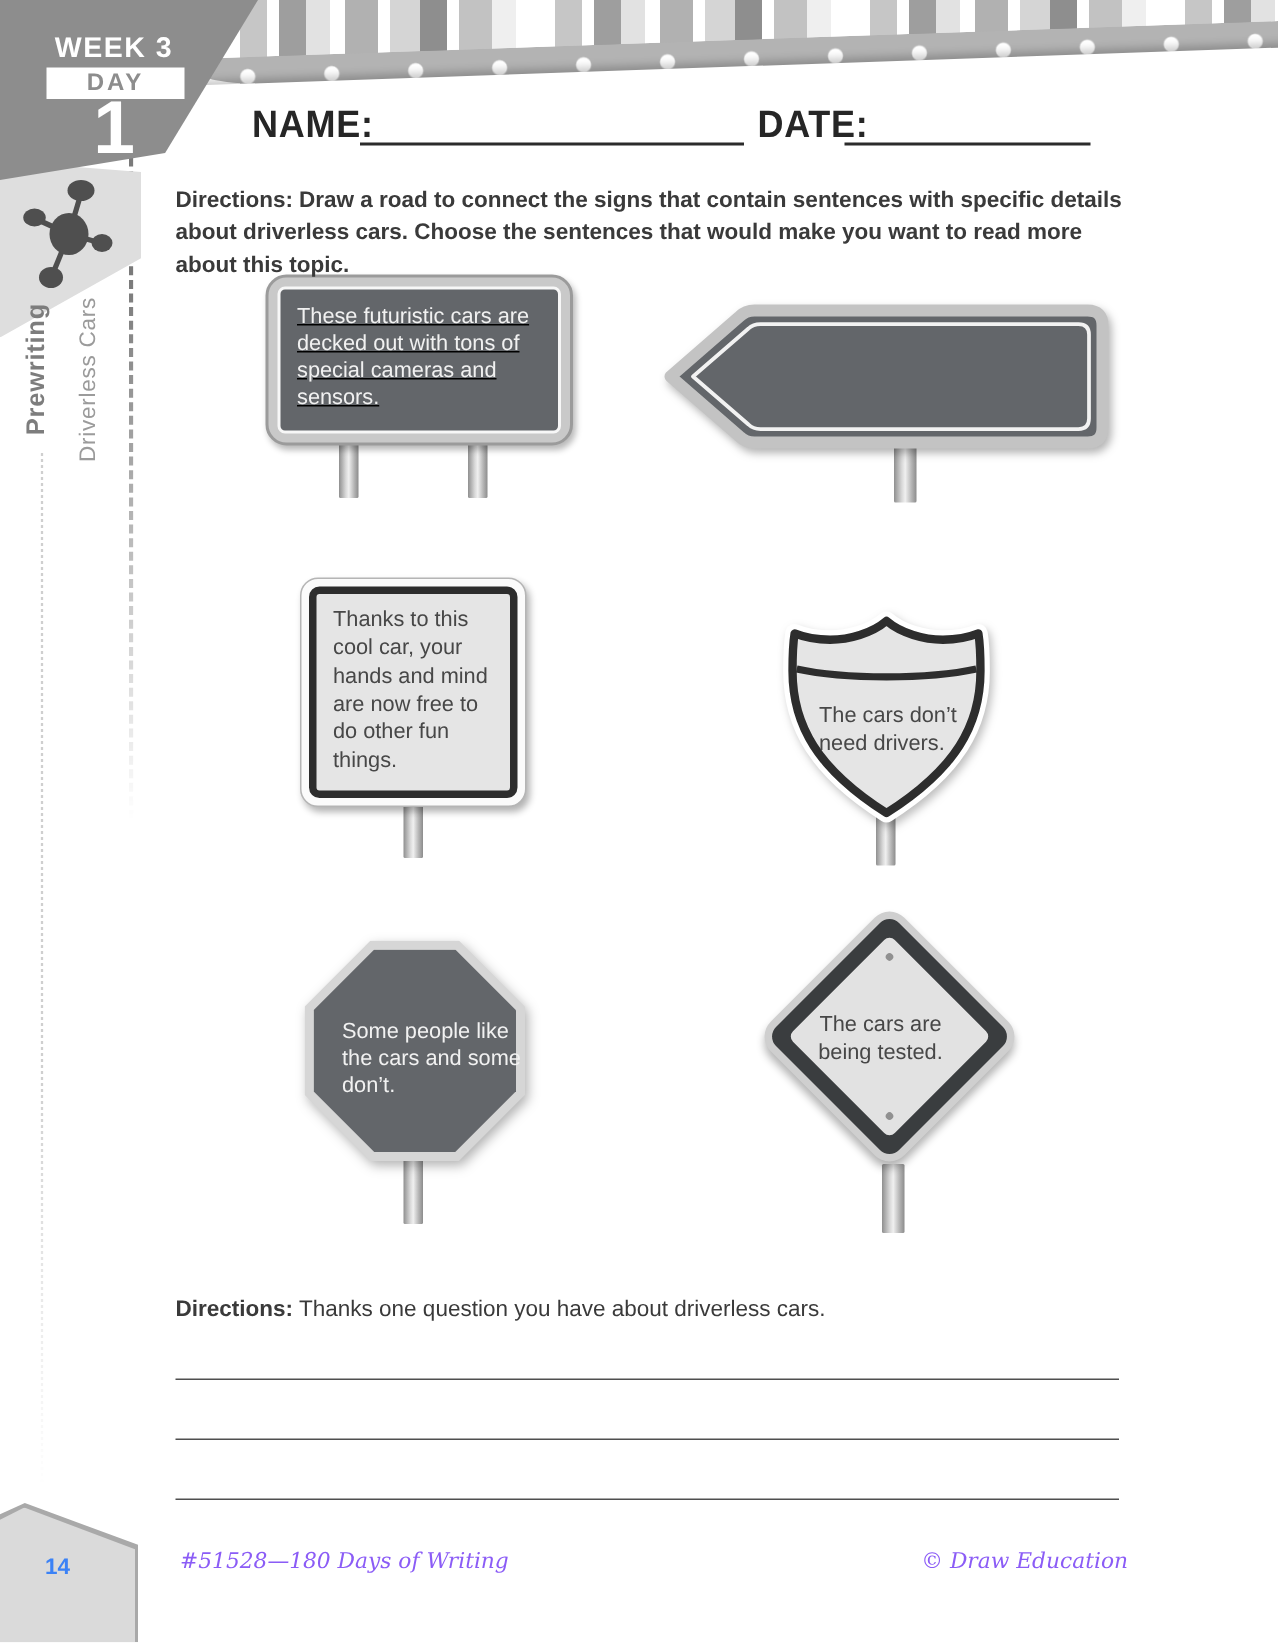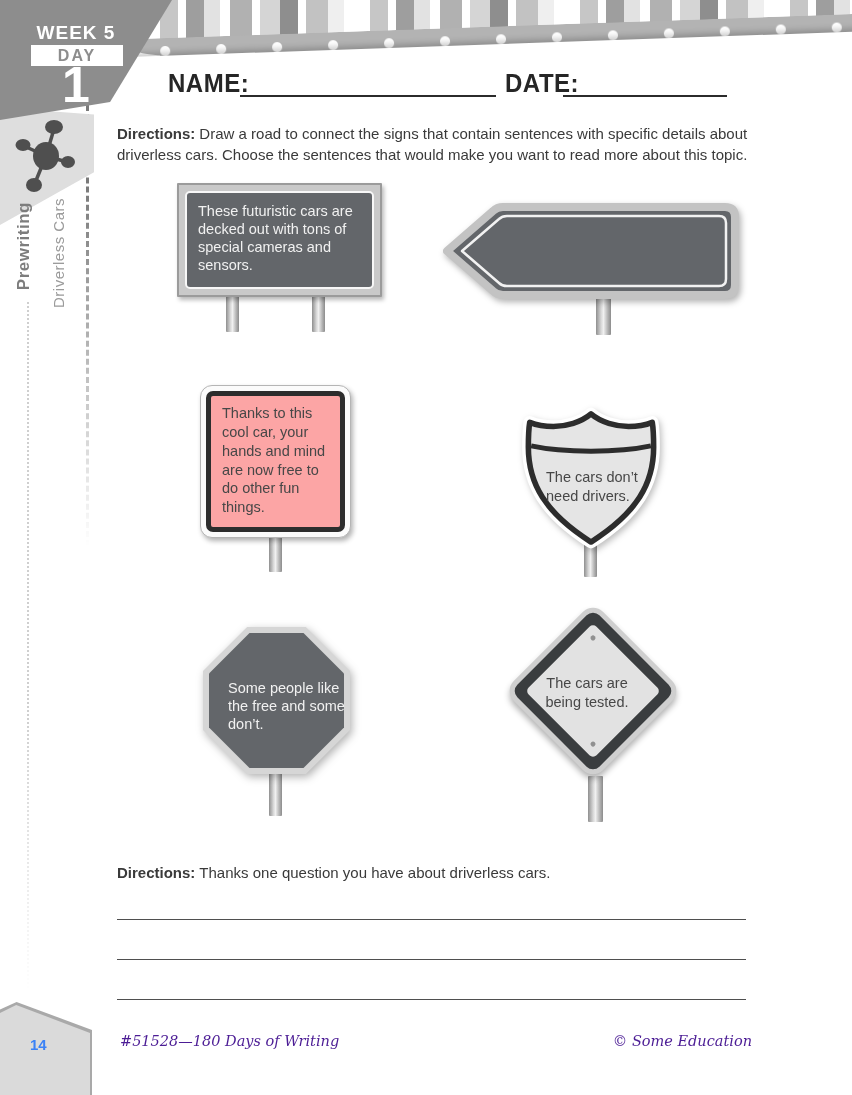--- a/index.html
+++ b/index.html
@@ -61,32 +61,32 @@
 
   
   .sign { position:absolute; z-index:3; }
   .post { position:absolute; z-index:2; width:13px; border-radius:1px;
     background:linear-gradient(90deg,#8f8f8f 0%,#d9d9d9 35%,#f0f0f0 50%,#b5b5b5 78%,#8c8c8c 100%); }
   .sign-text-light { color:#f1f1f1; font-size:14.5px; line-height:1.25; }
   .sign-text-dark  { color:#474747; font-size:14.5px; line-height:1.3; }
 
   
   .bb-outer { width:100%; height:100%; background:#c9c9c9; border:2px solid #9b9b9b;
-    border-radius:1px; padding:6px; box-shadow:2px 3px 4px rgba(0,0,0,.28); }
+    border-radius:14px; padding:6px; box-shadow:2px 3px 4px rgba(0,0,0,.28);text-decoration:underline; }
   .bb-face { width:100%; height:100%; background:#63666a; border:2px solid #f7f7f7;
     border-radius:5px; padding:9px 11px; }
 
   
   .arrow-text { position:absolute; left:80px; top:21px; width:218px; }
 
   
   .sq-outer { width:100%; height:100%; background:#fbfbfb; border:1px solid #b5b5b5;
     border-radius:12px; padding:5px; box-shadow:2px 3px 5px rgba(0,0,0,.3); }
   .sq-face { width:100%; height:100%; border:5px solid #2d2d2d; border-radius:7px;
-    background:#fca5a5; padding:8px 4px 8px 11px; }
+    background:#e5e5e5; padding:8px 4px 8px 11px; }
 
   
   .shield-text { position:absolute; left:26px; top:61px; width:104px; }
 
   
   .oct-wrap { filter:drop-shadow(2px 3px 4px rgba(0,0,0,.3)); width:100%; height:100%; position:relative; }
   .oct { clip-path:polygon(30% 0%, 70% 0%, 100% 30%, 100% 70%, 70% 100%, 30% 100%, 0 70%, 0 30%); }
   .oct-outer { position:absolute; inset:0; background:#d6d6d6; }
   .oct-inner { position:absolute; inset:6px; background:#63666a; }
   .oct-text { position:absolute; left:25px; top:52px; width:120px; }
@@ -102,35 +102,35 @@
   
   .answer-line { position:absolute; left:117px; width:629px; height:0; border-bottom:1.5px solid #4f4f4f; z-index:11; }
 
   
   .foot-tab-shadow { position:absolute; left:0; top:1002px; width:92px; height:93px; background:#a9a9a9;
     clip-path:polygon(0 8%, 18% 0, 100% 30%, 100% 100%, 0 100%); z-index:2; }
   .foot-tab { position:absolute; left:0; top:1005px; width:90px; height:90px; background:#dadada;
     clip-path:polygon(0 9%, 18% 0, 100% 31%, 100% 100%, 0 100%); z-index:3; }
   .foot-num { position:absolute; left:30px; top:1036px; font-weight:bold; font-size:15px; color:#3b82f6; z-index:4; }
   .foot-italic { position:absolute; top:1033px; font-family:"DejaVu Serif", serif; font-style:italic;
-    font-size:14.5px; color:#4c1d95; z-index:4; }
+    font-size:14.5px; color:#8b5cf6; z-index:4; }
 </style>
 </head>
 <body>
 
 <div id="page">
 
   <div class="banner">
     <div class="stripes"></div>
     <div class="dot-band"></div>
     <div class="page-over"></div>
   </div>
 
   <div class="badge">
-    <div class="week">WEEK 5</div>
+    <div class="week">WEEK 3</div>
     <div class="daybar">DAY</div>
     <div class="daynum">1</div>
   </div>
 
   <div class="wedge">
     <svg width="62" height="88" viewBox="0 0 62 88">
       <g stroke="#4f4f4f" stroke-width="3.5">
         <line x1="31" y1="39" x2="39" y2="12"></line>
         <line x1="31" y1="39" x2="9" y2="29"></line>
         <line x1="31" y1="39" x2="52" y2="45"></line>
@@ -148,21 +148,21 @@
   <div class="v-label unit">Prewriting</div>
   <div class="v-label topic">Driverless Cars</div>
   <div class="dotted-divider"></div>
   <div class="dashed-divider"></div>
 
   <div class="fieldlabel" style="left:168px; top:70px;">NAME:</div>
   <div class="fill-line" style="left:240px; top:95px; width:256px;"></div>
   <div class="fieldlabel" style="left:505px; top:70px;">DATE:</div>
   <div class="fill-line" style="left:563px; top:95px; width:164px;"></div>
 
-  <div class="directions" style="top:123px;">
+  <div class="directions" style="top:123px;font-weight:bold;">
     <b>Directions:</b><span>Draw a road to connect the signs that contain sentences with specific details about driverless cars.  Choose the sentences that would make you want to read more about this topic.</span>
   </div>
 
   <div class="post" style="left:226px; top:294px; height:38px;"></div>
   <div class="post" style="left:312px; top:294px; height:38px;"></div>
   <div class="post" style="left:596px; top:297px; height:38px; width:15px;"></div>
   <div class="post" style="left:269px; top:534px; height:38px;"></div>
   <div class="post" style="left:584px; top:541px; height:36px;"></div>
   <div class="post" style="left:269px; top:770px; height:46px;"></div>
   <div class="post" style="left:588px; top:776px; height:46px; width:15px;"></div>
@@ -192,21 +192,21 @@
       <path d="M50,5 C43,11 32,14 23,14 C17,14 11,13 6,11 C5,17 5,23 5,29 C5,55 17,76 50,97 C83,76 95,55 95,29 C95,23 95,17 94,11 C89,13 83,14 77,14 C68,14 57,11 50,5 Z" fill="#e5e5e5" stroke="#2d2d2d" stroke-width="4" stroke-linejoin="round"></path>
       <path d="M7,28 C30,33 70,33 93,28" fill="none" stroke="#2d2d2d" stroke-width="3.5"></path>
     </svg>
     <div class="shield-text sign-text-dark">The cars don’t need drivers.</div>
   </div>
 
   <div class="sign" style="left:203px; top:627px; width:147px; height:147px;">
     <div class="oct-wrap">
       <div class="oct oct-outer"></div>
       <div class="oct oct-inner"></div>
-      <div class="oct-text sign-text-light">Some people like the free and some don’t.</div>
+      <div class="oct-text sign-text-light">Some people like the cars and some don’t.</div>
     </div>
   </div>
 
   <div class="sign" style="left:504px; top:602px; width:178px; height:178px;">
     <div class="dia-sq">
       <div class="dia-ring"></div>
       <div class="dia-face">
         <div class="rivet" style="left:8px; top:8px;"></div>
         <div class="rivet" style="right:8px; bottom:8px;"></div>
       </div>
@@ -219,15 +219,15 @@
   </div>
 
   <div class="answer-line" style="top:919px;"></div>
   <div class="answer-line" style="top:959px;"></div>
   <div class="answer-line" style="top:999px;"></div>
 
   <div class="foot-tab-shadow"></div>
   <div class="foot-tab"></div>
   <div class="foot-num">14</div>
   <div class="foot-italic" style="left:120px;">#51528—180 Days of Writing</div>
-  <div class="foot-italic" style="right:100px;">© Some Education</div>
+  <div class="foot-italic" style="right:100px;">© Draw Education</div>
 
 </div>
 
 </body></html>

